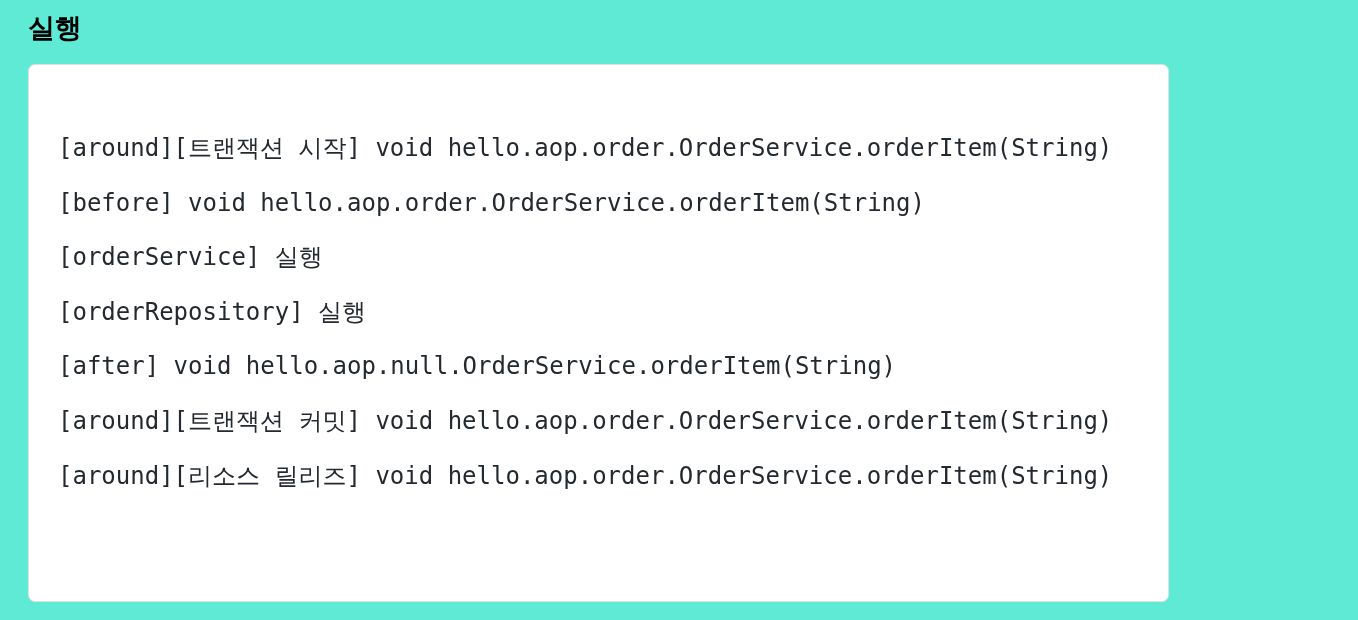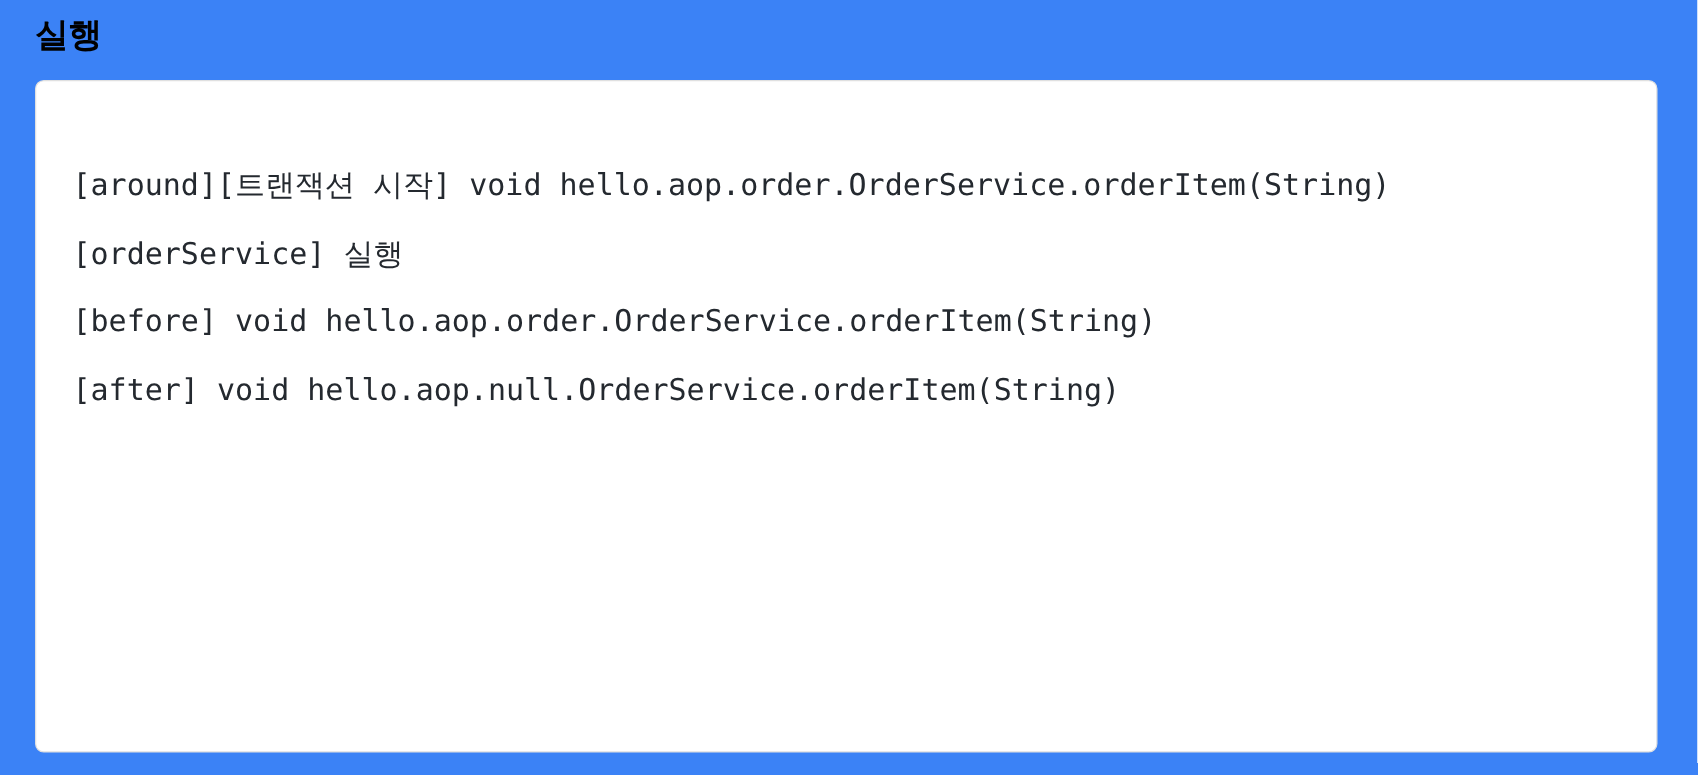--- a/index.html
+++ b/index.html
@@ -10,39 +10,39 @@
     width: 1358px;
     height: 620px;
     background: #ffffff;
     font-family: "Liberation Sans", sans-serif;
     overflow: hidden;
   }
   .page {
     position: relative;
     width: 1358px;
     height: 620px;
-    background: #3b82f6;
+    background: #5eead4;
   }
   .page-title {
     position: absolute;
     left: 28px;
     top: 8px;
     font-family: "Liberation Sans", sans-serif;
     font-size: 27px;
     font-weight: bold;
     color: #000000;
     line-height: 40px;
     letter-spacing: -0.2px;
     white-space: nowrap;
   }
   .code-block {
     position: absolute;
     left: 28px;
     top: 64px;
-    width: 1298px;
+    width: 1141px;
     height: 538px;
     box-sizing: border-box;
     background: #ffffff;
     border: 1px solid #e0e0e0;
     border-radius: 7px;
     overflow: hidden;
   }
   .code-inner {
     position: absolute;
     left: 29px;
@@ -61,19 +61,22 @@
 </head>
 <body>
 
 <div class="page">
 
   <div class="page-title">실행</div>
 
   <div class="code-block">
     <div class="code-inner">
       <div class="code-line">[around][트랜잭션 시작] void hello.aop.order.OrderService.orderItem(String)</div>
+      <div class="code-line">[before] void hello.aop.order.OrderService.orderItem(String)</div>
       <div class="code-line">[orderService] 실행</div>
-      <div class="code-line">[before] void hello.aop.order.OrderService.orderItem(String)</div>
+      <div class="code-line">[orderRepository] 실행</div>
       <div class="code-line">[after] void hello.aop.null.OrderService.orderItem(String)</div>
+      <div class="code-line">[around][트랜잭션 커밋] void hello.aop.order.OrderService.orderItem(String)</div>
+      <div class="code-line">[around][리소스 릴리즈] void hello.aop.order.OrderService.orderItem(String)</div>
     </div>
   </div>
 
 </div>
 
 </body></html>

